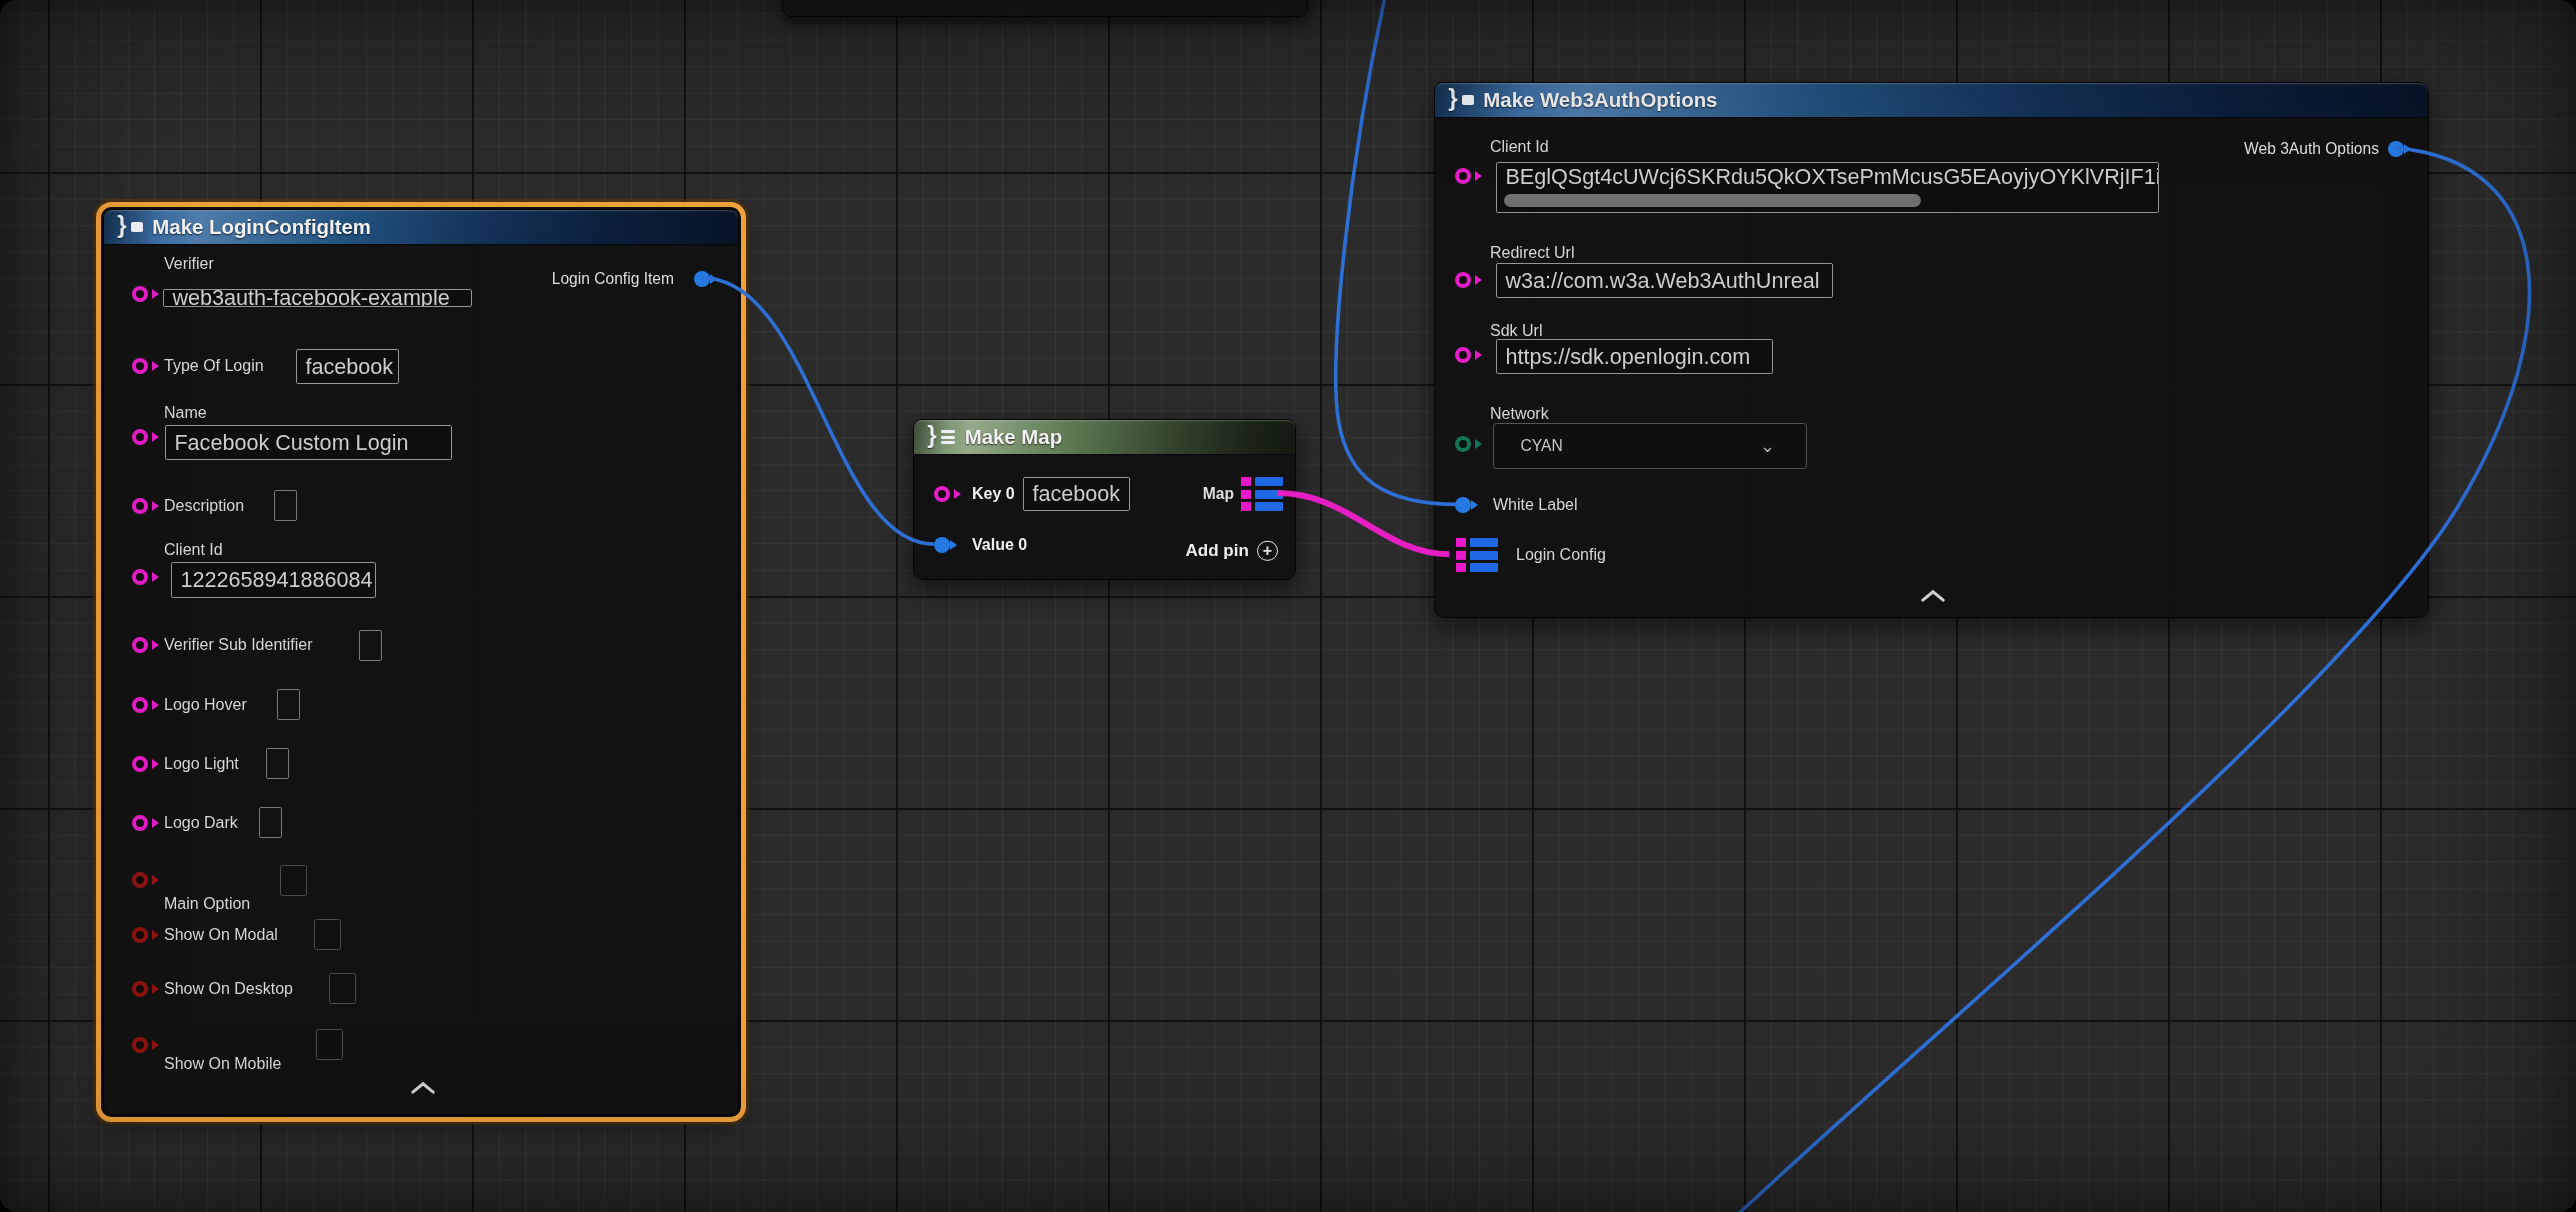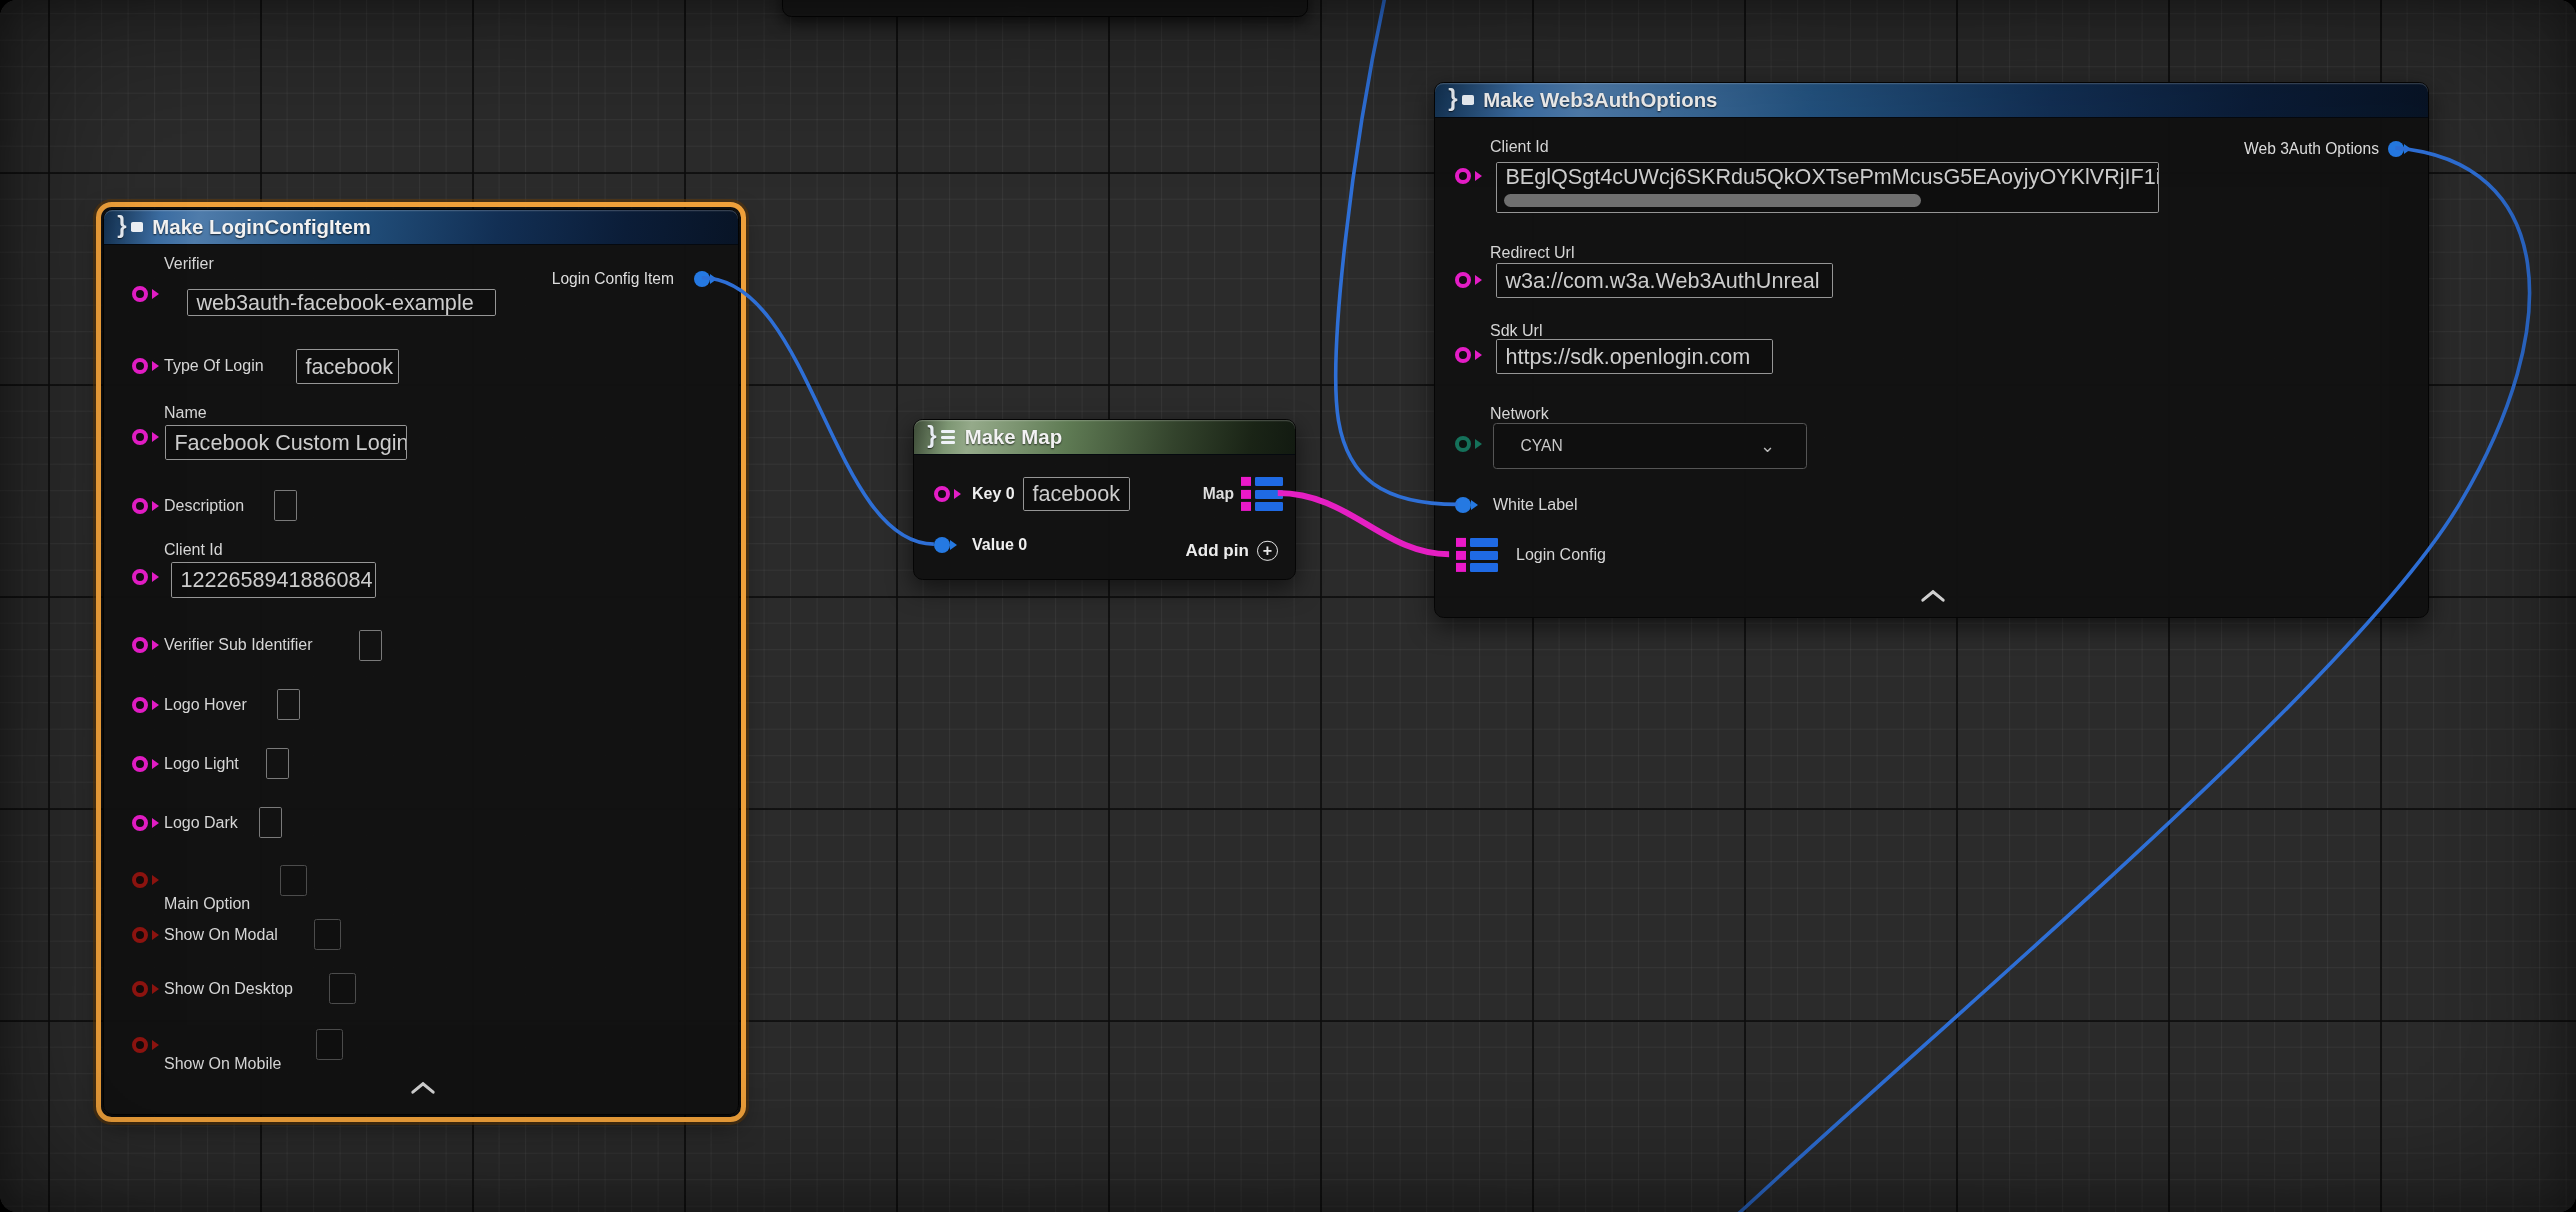--- a/index.html
+++ b/index.html
@@ -82,29 +82,29 @@
           <span class="sq"></span>
         </span>
       <span class="title">Make LoginConfigItem</span>
     </div>
 
     <span class="rlbl" style="right:64px;top:69px;">Login Config Item</span>
     <span class="pc pin-obj" style="left:598px;top:69px;"></span>
 
     <span class="lbl" style="left:60px;top:54px;">Verifier</span>
     <span class="pc pin-str" style="left:36px;top:84px;"></span>
-    <div class="field" style="left:83px;top:79px;width:309px;height:27px;">web3auth-facebook-example</div>
+    <div class="field" style="left:59px;top:79px;width:309px;height:18px;">web3auth-facebook-example</div>
 
     <span class="pc pin-str" style="left:36px;top:156px;"></span>
     <span class="lbl" style="left:60px;top:156px;">Type Of Login</span>
     <div class="field" style="left:192px;top:139px;width:103px;height:35px;">facebook</div>
 
     <span class="lbl" style="left:60px;top:203px;">Name</span>
     <span class="pc pin-str" style="left:36px;top:227px;"></span>
-    <div class="field" style="left:61px;top:215px;width:242px;height:35px;">Facebook Custom Login</div>
+    <div class="field" style="left:61px;top:215px;width:287px;height:35px;">Facebook Custom Login</div>
 
     <span class="pc pin-str" style="left:36px;top:296px;"></span>
     <span class="lbl" style="left:60px;top:296px;">Description</span>
     <div class="ebox" style="left:170px;top:280px;"></div>
 
     <span class="lbl" style="left:60px;top:340px;">Client Id</span>
     <span class="pc pin-str" style="left:36px;top:367px;"></span>
     <div class="field" style="left:67px;top:352px;width:205px;height:36px;">1222658941886084</div>
 
     <span class="pc pin-str" style="left:36px;top:435px;"></span>

